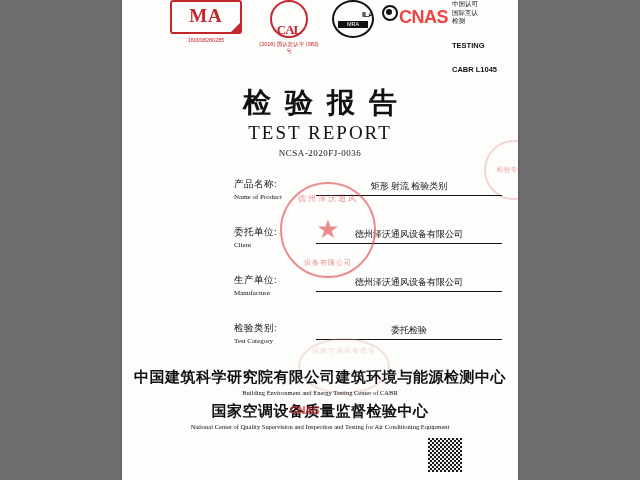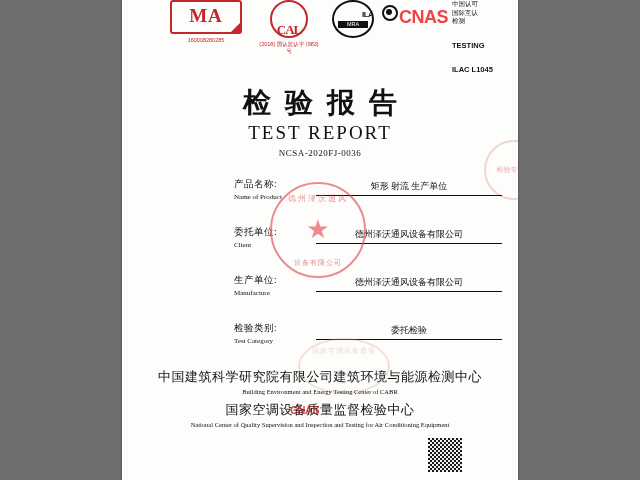--- a/index.html
+++ b/index.html
@@ -247,22 +247,22 @@
 
   
   .footer {
     position: absolute;
     left: 0;
     top: 368px;
     width: 396px;
     text-align: center;
   }
   .footer .line-cn {
-    font-size: 13px;
-    font-weight: normal;
+    font-size: 15px;
+    font-weight: bold;
     color: #111;
     letter-spacing: 0.5px;
     font-family: "Liberation Serif", serif;
   }
   .footer .line-en {
     font-size: 6.5px;
     color: #111;
     font-family: "Liberation Serif", serif;
     margin-top: 2px;
     margin-bottom: 6px;
@@ -270,21 +270,21 @@
 
   
   .seal-round {
     position: absolute;
     border: 2px solid #e0474c;
     border-radius: 50%;
     opacity: 0.62;
     pointer-events: none;
   }
   .seal-main {
-    left: 148px;
+    left: 158px;
     top: 182px;
     width: 92px;
     height: 92px;
   }
   .seal-main .star {
     position: absolute;
     left: 50%; top: 50%;
     transform: translate(-50%,-50%);
     color: #e0474c;
     font-size: 26px;
@@ -396,37 +396,37 @@
         <div class="cnas-badge">
           <span class="dot"></span><span>CNAS</span>
         </div>
       </div>
 
       <div class="logo logo-txt">
         <div class="l1">中国认可</div>
         <div class="l1">国际互认</div>
         <div class="l1">检测</div>
         <div class="l2">TESTING</div>
-        <div class="l2">ILAC L1045</div>
+        <div class="l2">CABR L1045</div>
       </div>
     </div>
 
     <div class="title-cn">检验报告</div>
     <div class="title-en">TEST REPORT</div>
     <div class="report-no">NCSA-2020FJ-0036</div>
 
     <div class="seal-edge">检验专用章</div>
 
     <div class="fields">
       <div class="field-row">
         <div class="field-label">
           <div class="cn">产品名称:</div>
           <div class="en">Name of Product</div>
         </div>
-        <div class="field-value">矩形 射流 生产单位</div>
+        <div class="field-value">矩形 射流 检验类别</div>
       </div>
 
       <div class="field-row">
         <div class="field-label">
           <div class="cn">委托单位:</div>
           <div class="en">Client</div>
         </div>
         <div class="field-value">德州泽沃通风设备有限公司</div>
       </div>
 

